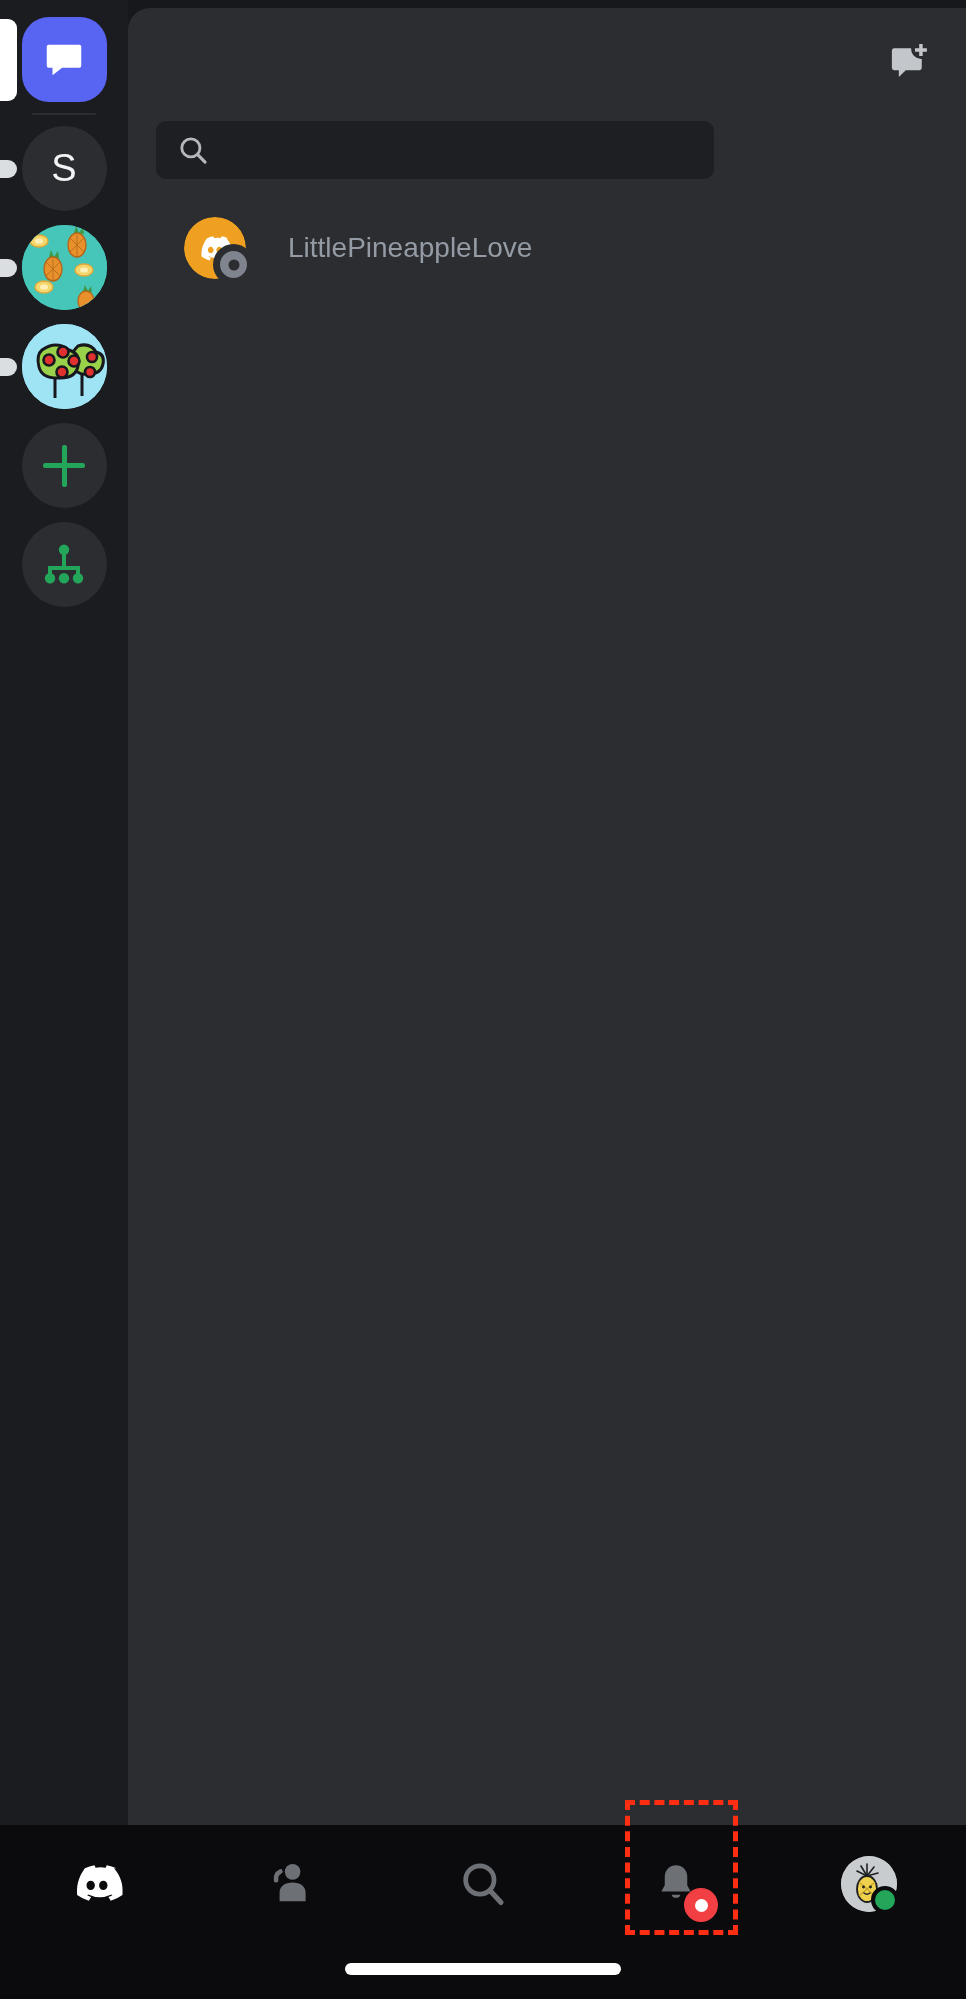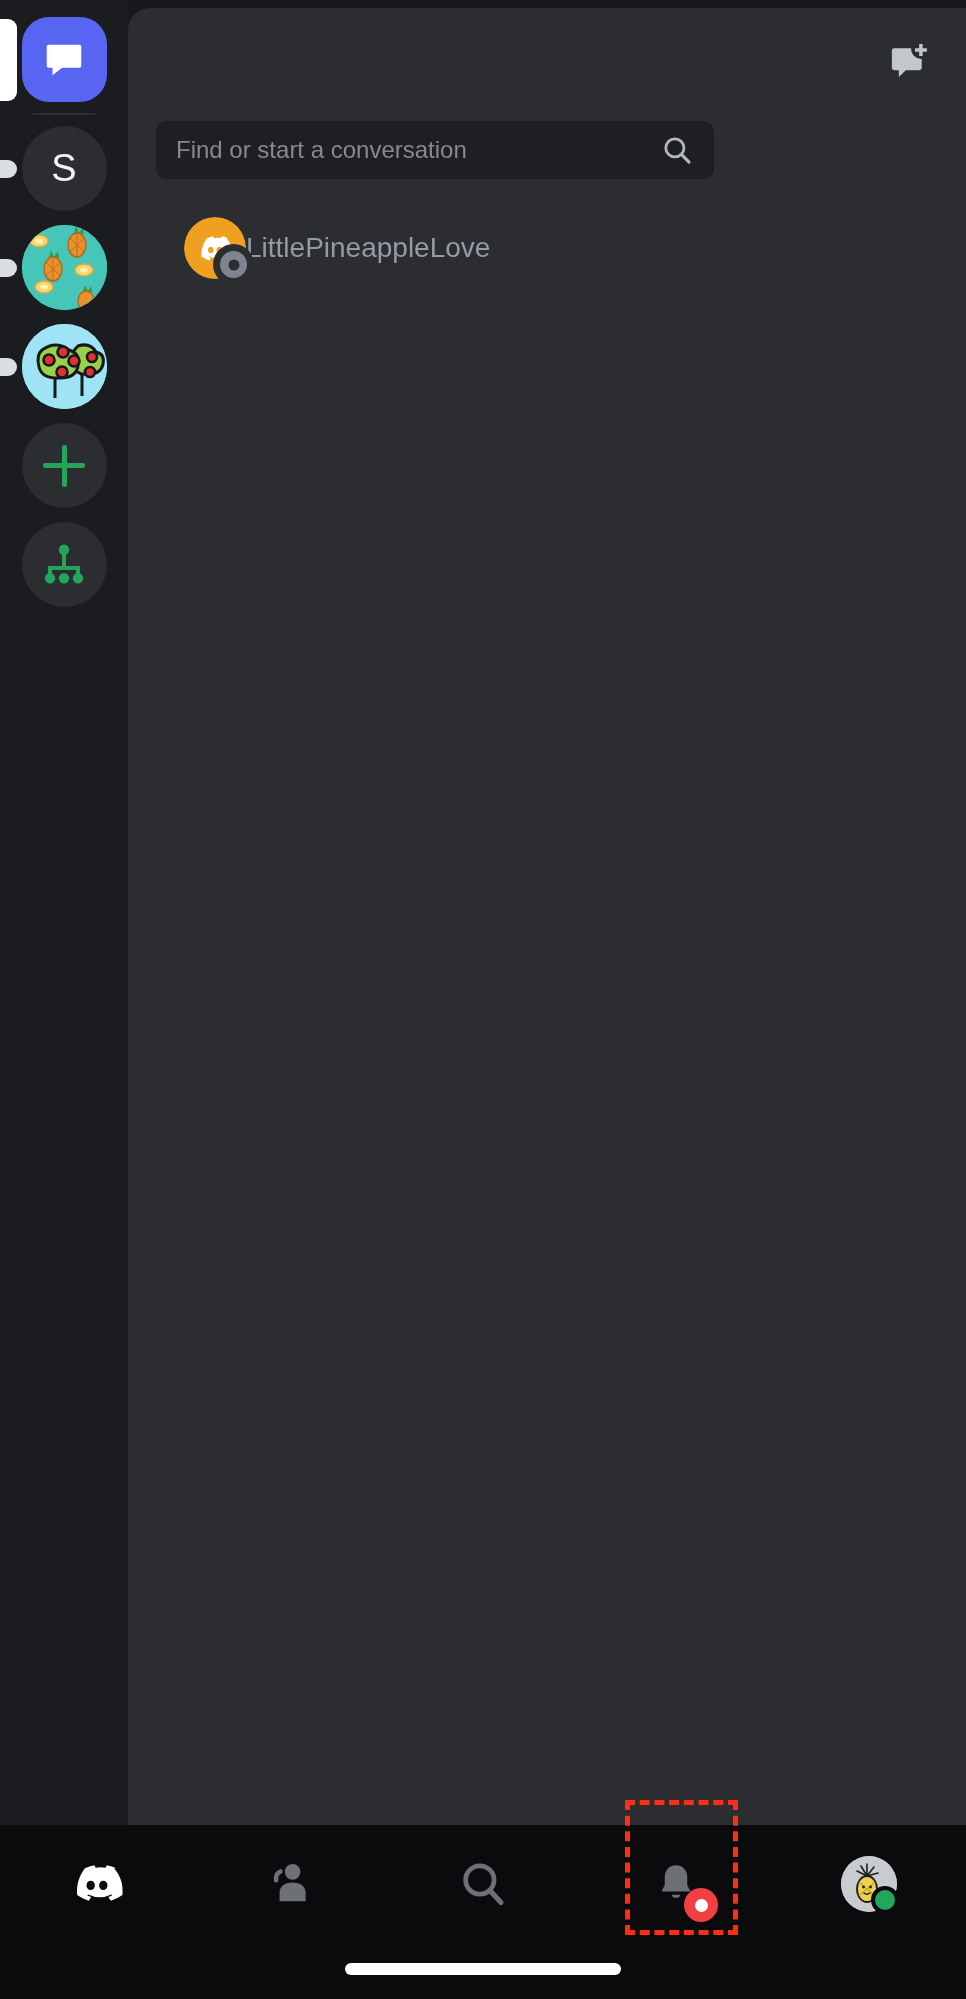--- a/index.html
+++ b/index.html
@@ -77,21 +77,21 @@
     position:absolute; right:-8px; bottom:-6px;
     width:27px; height:27px; border-radius:50%;
     background:#80848e; border:7px solid #2b2d31;
     box-sizing:content-box;
   }
   .dm-status::after {
     content:""; position:absolute; left:50%; top:50%;
     transform:translate(-50%,-50%);
     width:11px; height:11px; border-radius:50%; background:#2b2d31;
   }
-  .dm-name { color:#949ba4; font-size:28px; }
+  .dm-name { margin-left:42px; color:#949ba4; font-size:28px; }
 
   
   #bottom-nav {
     position:absolute; left:0; bottom:0; width:966px; height:174px;
     background:#0b0b0d;
     display:flex; align-items:flex-start;
   }
   .nav-btn {
     flex:1; height:118px; display:flex; align-items:center;
     justify-content:center; position:relative;
@@ -223,21 +223,20 @@
     <div id="panel-head">
       <div id="new-dm">
         <svg width="44" height="44" viewBox="0 0 24 24" aria-hidden="true">
           <path fill="#c3c6ca" d="M4.5 4.5h9.2a5.6 5.6 0 0 0 5.8 5.8v4.9a1.3 1.3 0 0 1-1.3 1.3h-7.4L7 20.2v-3.7H4.5a1.3 1.3 0 0 1-1.3-1.3V5.8a1.3 1.3 0 0 1 1.3-1.3z"></path>
           <path fill="#c3c6ca" d="M18.1 2.2h1.9v2.3h2.3v1.9h-2.3v2.3h-1.9V6.4h-2.3V4.5h2.3z"></path>
         </svg>
       </div>
     </div>
 
     <div id="search-bar">
-      <input id="search-input" type="text" placeholder="Find or start a conversation" style="">
       <svg width="34" height="34" viewBox="0 0 24 24" aria-hidden="true">
         <circle cx="10.5" cy="10.5" r="6.4" fill="none" stroke="#b4b7bb" stroke-width="2"></circle>
         <path d="M15.3 15.3L20.5 20.5" stroke="#b4b7bb" stroke-width="2.2" stroke-linecap="round"></path>
       </svg>
     </div>
 
     <div id="dm-list">
       <div class="dm-row">
         <div class="dm-avatar-wrap">
           <div class="dm-avatar">

